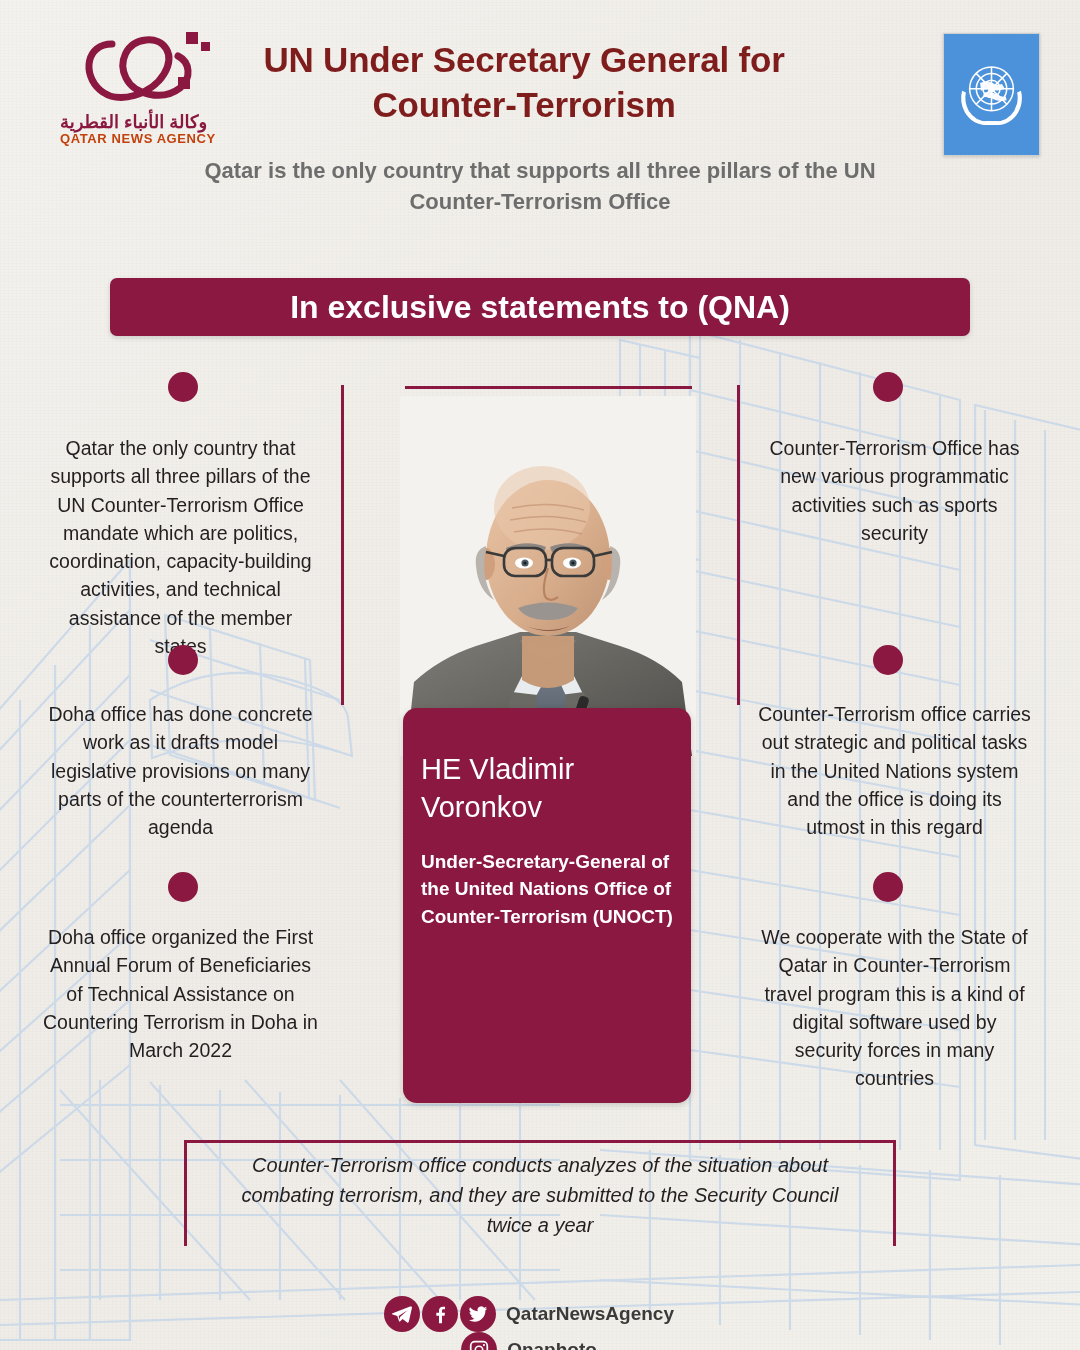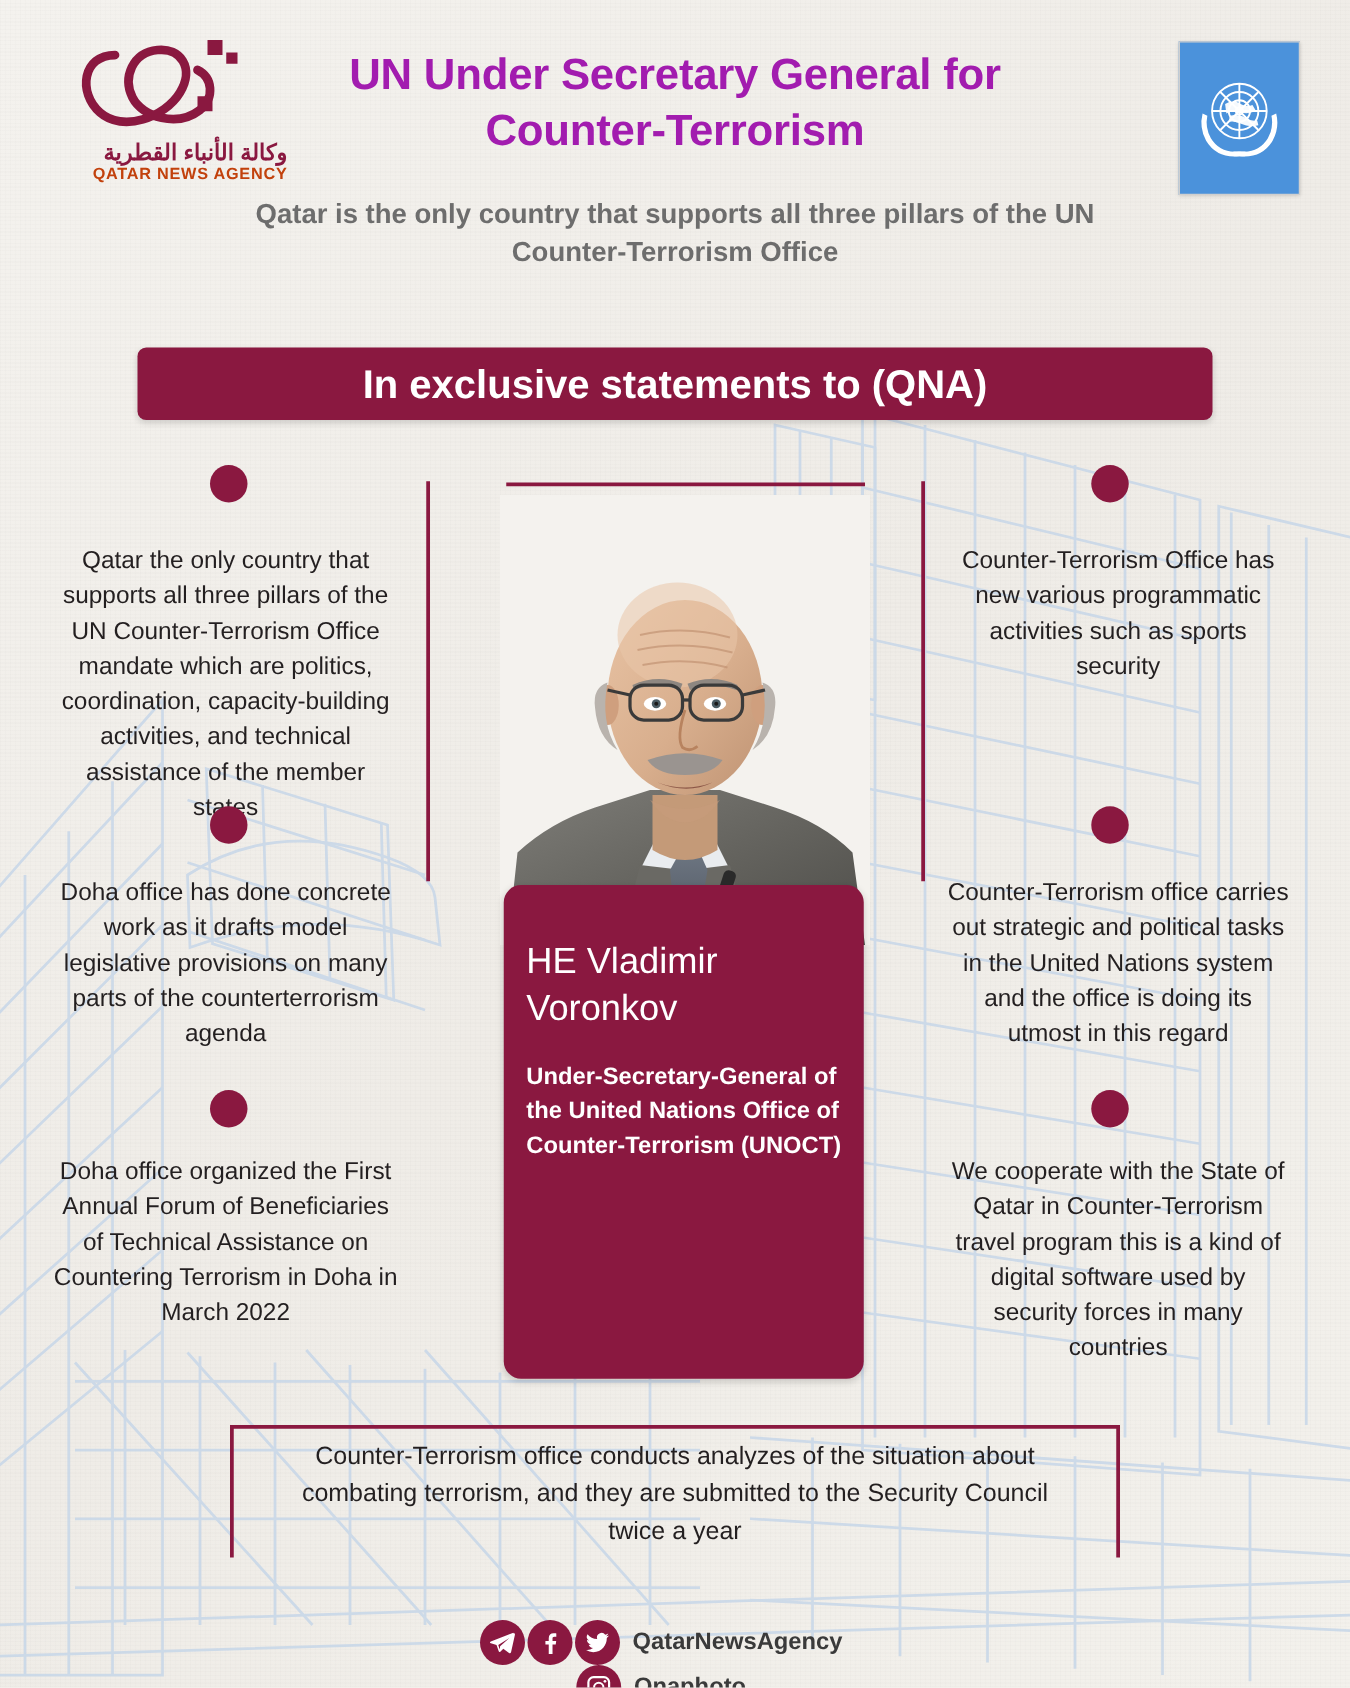--- a/index.html
+++ b/index.html
@@ -37,25 +37,25 @@
   
   #page {
     position: absolute;
     inset: 0;
     z-index: 5;
   }
 
   
   .qna-logo {
     position: absolute;
-    left: 40px;
+    left: 60px;
     top: 22px;
     width: 190px;
     height: 140px;
-    text-align: right;
+    text-align: left;
   }
   .qna-mark { width: 190px; height: 95px; display: block; }
   .qna-ar {
     color: #8A1840;
     font-size: 18px;
     font-weight: bold;
     letter-spacing: .5px;
     line-height: 1;
     margin-top: -4px;
     direction: rtl;
@@ -63,25 +63,25 @@
   .qna-en {
     color: #c2410c;
     font-size: 13px;
     font-weight: bold;
     letter-spacing: .6px;
     line-height: 1.3;
   }
 
   .head-title {
     position: absolute;
-    left: 225px;
+    left: 209px;
     top: 38px;
     width: 630px;
     text-align: center;
-    color: #a21caf;
+    color: #7f1d1d;
     font-size: 35px;
     font-weight: bold;
     line-height: 1.28;
     letter-spacing: -0.2px;
   }
 
   .head-sub {
     position: absolute;
     left: 175px;
     top: 155px;
@@ -208,20 +208,21 @@
     width: 712px;
     height: 106px;
     border-top: 3px solid #8A1840;
     border-left: 3px solid #8A1840;
     border-right: 3px solid #8A1840;
     border-bottom: none;
     display: flex;
     align-items: center;
     justify-content: center;
     padding: 0 40px;
+    font-style: italic;
   }
   .quote-box .quote-text {
     text-align: center;
     color: #231f20;
     font-size: 20px;
     line-height: 1.5;
   }
 
   
   .footer {

